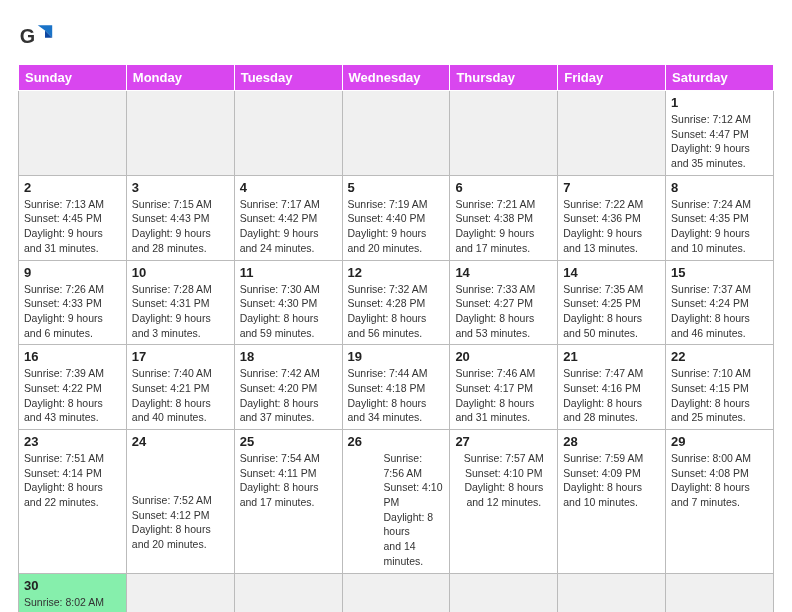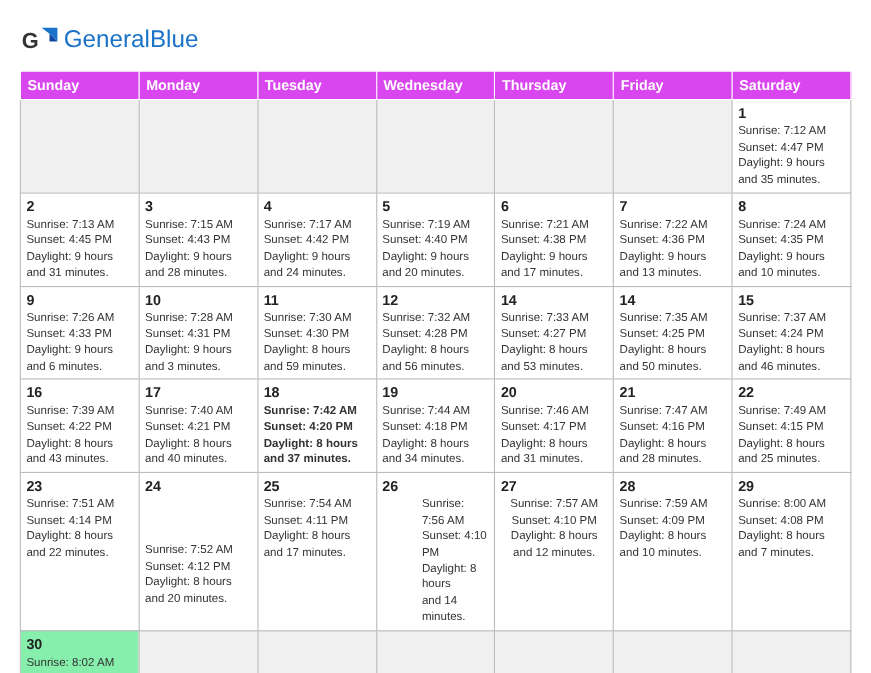--- a/index.html
+++ b/index.html
@@ -102,23 +102,20 @@
 <body>
 
 <div class="page">
   <div class="header">
     <div class="logo">
       <svg class="logo-icon" viewBox="0 0 40 40">
         <text x="2" y="28" font-size="22" font-family="Arial" font-weight="bold" fill="#333">G</text>
         <polygon points="22,8 38,8 38,22 30,14" fill="#1a73c8"></polygon>
         <polygon points="30,14 38,22 30,22" fill="#0d47a1"></polygon>
       </svg>
-      <div>
-        <span class="logo-text"><span>General</span><span style="color:#1a73c8">Blue</span></span>
-      </div>
     </div>
     <div class="title-block">
       <div class="month-title"></div>
       <div class="subtitle"></div>
     </div>
   </div>
 
   <table class="calendar">
     <thead>
       <tr>
@@ -259,21 +256,21 @@
           </td>
           <td>
             <span class="day-num">17</span>
             <div class="day-info" style="white-space: pre-line;">Sunrise: 7:40 AM
 Sunset: 4:21 PM
 Daylight: 8 hours
 and 40 minutes.</div>
           </td>
           <td>
             <span class="day-num">18</span>
-            <div class="day-info" style="white-space: pre-line; font-weight: bold;">Sunrise: 7:42 AM
+            <div class="day-info" style="white-space: pre-line;">Sunrise: 7:42 AM
 Sunset: 4:20 PM
 Daylight: 8 hours
 and 37 minutes.</div>
           </td>
           <td>
             <span class="day-num">19</span>
             <div class="day-info" style="white-space: pre-line;">Sunrise: 7:44 AM
 Sunset: 4:18 PM
 Daylight: 8 hours
 and 34 minutes.</div>
@@ -287,21 +284,21 @@
           </td>
           <td>
             <span class="day-num">21</span>
             <div class="day-info" style="white-space: pre-line;">Sunrise: 7:47 AM
 Sunset: 4:16 PM
 Daylight: 8 hours
 and 28 minutes.</div>
           </td>
           <td>
             <span class="day-num">22</span>
-            <div class="day-info" style="white-space: pre-line;">Sunrise: 7:49 AM
+            <div class="day-info" style="white-space: pre-line;">Sunrise: 7:10 AM
 Sunset: 4:15 PM
 Daylight: 8 hours
 and 25 minutes.</div>
           </td>
         </tr>
         <tr>
           <td>
             <span class="day-num">23</span>
             <div class="day-info" style="white-space: pre-line;">Sunrise: 7:51 AM
 Sunset: 4:14 PM

